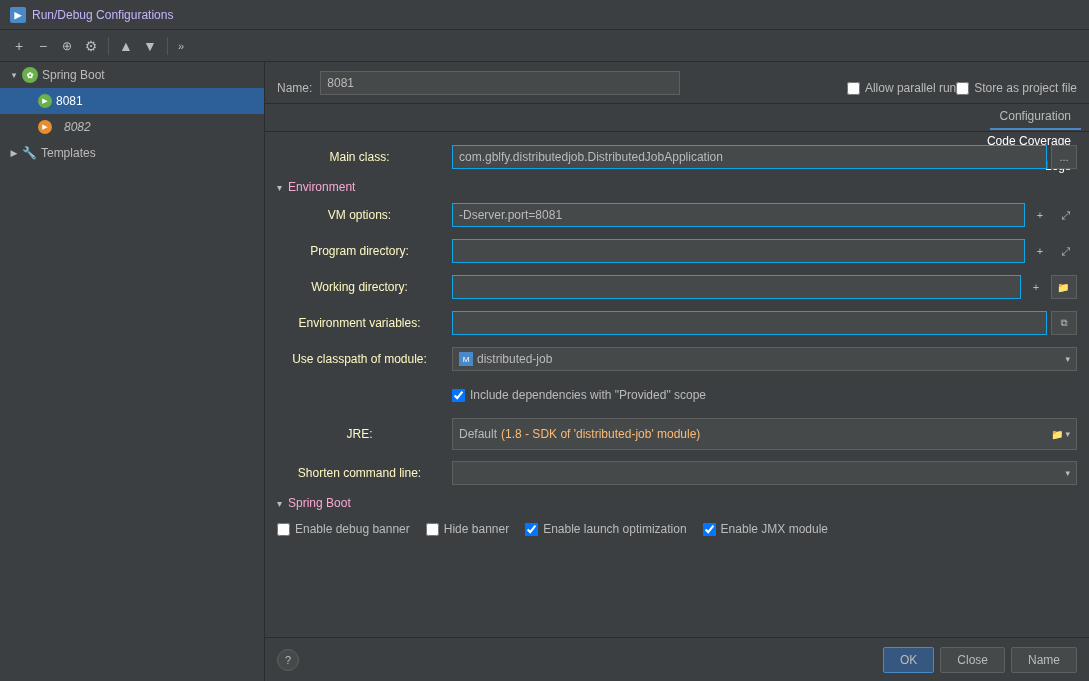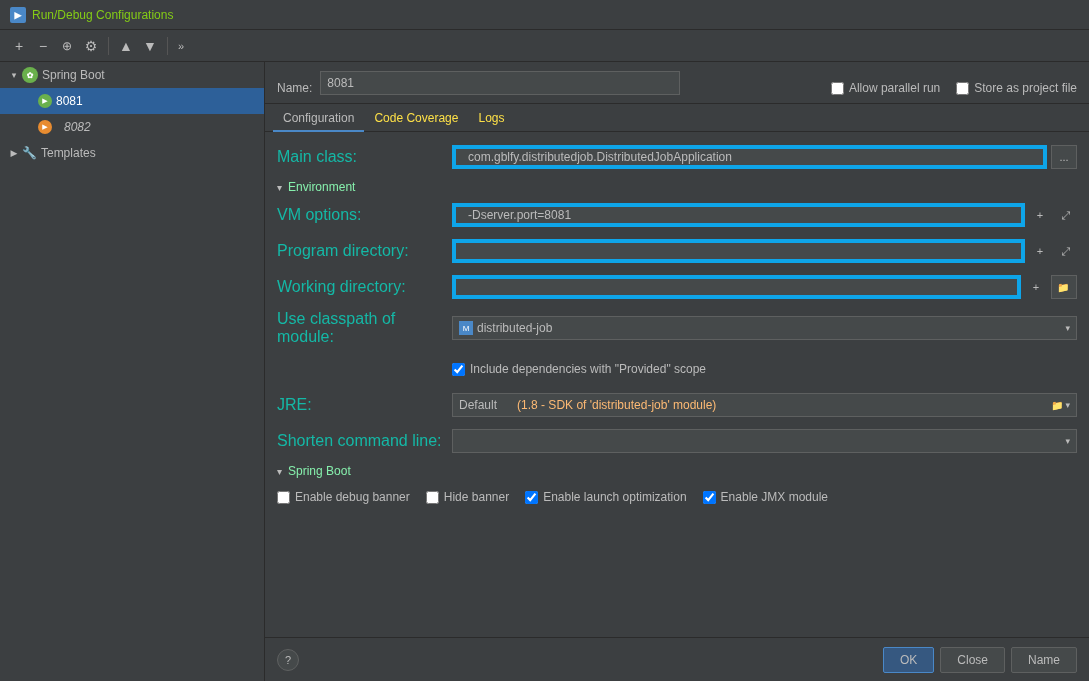--- a/index.html
+++ b/index.html
@@ -22,21 +22,21 @@
       height: 30px;
     }
     .title-bar-icon {
       width: 16px; height: 16px; margin-right: 6px;
       background: #4a88c7;
       border-radius: 2px;
       display: flex; align-items: center; justify-content: center;
       font-size: 9px; color: white; font-weight: bold;
     }
     .title-bar-text {
-      font-size: 12px; color: #84cc16; text-align: right;
+      font-size: 12px; color: #c4b5fd; text-align: right;
     }
 
     .toolbar {
       display: flex;
       align-items: center;
       padding: 4px 8px;
       background: #3c3f41;
       border-bottom: 1px solid #2b2b2b;
       height: 32px;
       gap: 2px;
@@ -131,47 +131,47 @@
       border: 1px solid #5e6060;
       color: #bbbbbb;
       padding: 2px 6px;
       font-size: 12px;
     }
 
     .name-options {
       display: flex;
       align-items: center;
       margin-left: auto;
-      gap: 16px;
     }
     .checkbox-group {
       display: flex;
       align-items: center;
       gap: 5px;
     }
     .checkbox-group input[type="checkbox"] {
       width: 13px; height: 13px;
       cursor: pointer;
     }
     .checkbox-label { font-size: 12px; color: #bbbbbb; }
 
     
     .tabs {
       display: flex;
       border-bottom: 1px solid #2b2b2b;
       background: #3c3f41;
       padding: 0 8px;
       height: 28px;
       align-items: flex-end;
+      flex-direction: column;
     }
     .tab {
       padding: 5px 10px;
       cursor: pointer;
       font-size: 12px;
-      color: #fde047;
+      color: #ffffff;
       border-bottom: 2px solid transparent;
       margin-bottom: -1px;
     }
     .tab.active {
       color: #bbbbbb;
       border-bottom: 2px solid #4a88c7;
     }
 
     
     .form-content {
@@ -182,38 +182,38 @@
 
     .form-row {
       display: flex;
       align-items: center;
       margin-bottom: 10px;
       min-height: 26px;
     }
     .form-label {
       width: 175px;
       min-width: 175px;
-      color: #14b8a6;
-      font-size: 16px;
-      text-align: left;
+      color: #fef9c3;
+      font-size: 12px;
+      text-align: center;
       padding-right: 10px;
     }
     .form-field {
       flex: 1;
       display: flex;
       align-items: center;
       gap: 4px;
     }
     .form-input {
       flex: 1;
       height: 24px;
       background: #45494a;
-      border: 4px solid #0ea5e9;
-      color: #bbbbbb;
-      padding: 2px 12px;
+      border: 1px solid #0ea5e9;
+      color: #bbbbbb;
+      padding: 2px 6px;
       font-size: 12px;
     }
 
     .browse-btn {
       width: 26px; height: 24px;
       background: #45494a;
       border: 1px solid #5e6060;
       color: #bbbbbb;
       cursor: pointer;
       display: flex; align-items: center; justify-content: center;
@@ -237,21 +237,21 @@
       margin-top: 4px;
     }
     .section-arrow {
       color: #bbbbbb;
       font-size: 10px;
       margin-right: 6px;
       cursor: pointer;
     }
     .section-title {
       font-size: 12px;
-      color: #86efac;
+      color: #f9a8d4;
     }
 
     .dropdown-field {
       flex: 1;
       height: 24px;
       background: #45494a;
       border: 1px solid #5e6060;
       color: #bbbbbb;
       padding: 2px 6px;
       font-size: 12px;
@@ -336,29 +336,29 @@
       background: #365880;
       border-color: #4a88c7;
       color: #bbbbbb;
     }
     .action-btn.secondary {
       background: #45494a;
     }
 
     .jre-field {
       flex: 1;
-      height: 24px;
+      height: 32px;
       background: #45494a;
       border: 1px solid #5e6060;
       color: #bbbbbb;
       padding: 2px 6px;
       font-size: 12px;
       display: flex;
       align-items: center;
-      gap: 16px;
+      gap: 0;
     }
     .jre-default { color: #bbbbbb; }
     .jre-detail { color: #fdba74; }
 
     .env-copy-btn {
       width: 26px; height: 24px;
       background: #45494a;
       border: 1px solid #5e6060;
       color: #bbbbbb;
       cursor: pointer;
@@ -476,20 +476,27 @@
 
         <div class="form-row">
           <span class="form-label">Working directory:</span>
           <div class="form-field">
             <input class="form-input" type="text" value="" style="">
             <button class="expand-btn">+</button>
             <button class="browse-btn" style="font-size:10px;">📁</button>
           </div>
         </div>
 
+        <div class="form-row">
+          <span class="form-label">Environment variables:</span>
+          <div class="form-field">
+            <input class="form-input" type="text" value="" style="">
+            <button class="env-copy-btn">⧉</button>
+          </div>
+        </div>
 
         <div class="form-row">
           <span class="form-label">Use classpath of module:</span>
           <div class="form-field">
             <div class="dropdown-field">
               <div class="module-icon">M</div>
               <span>distributed-job</span>
               <span class="dropdown-arrow">▾</span>
               <select>
                 <option>distributed-job</option>

